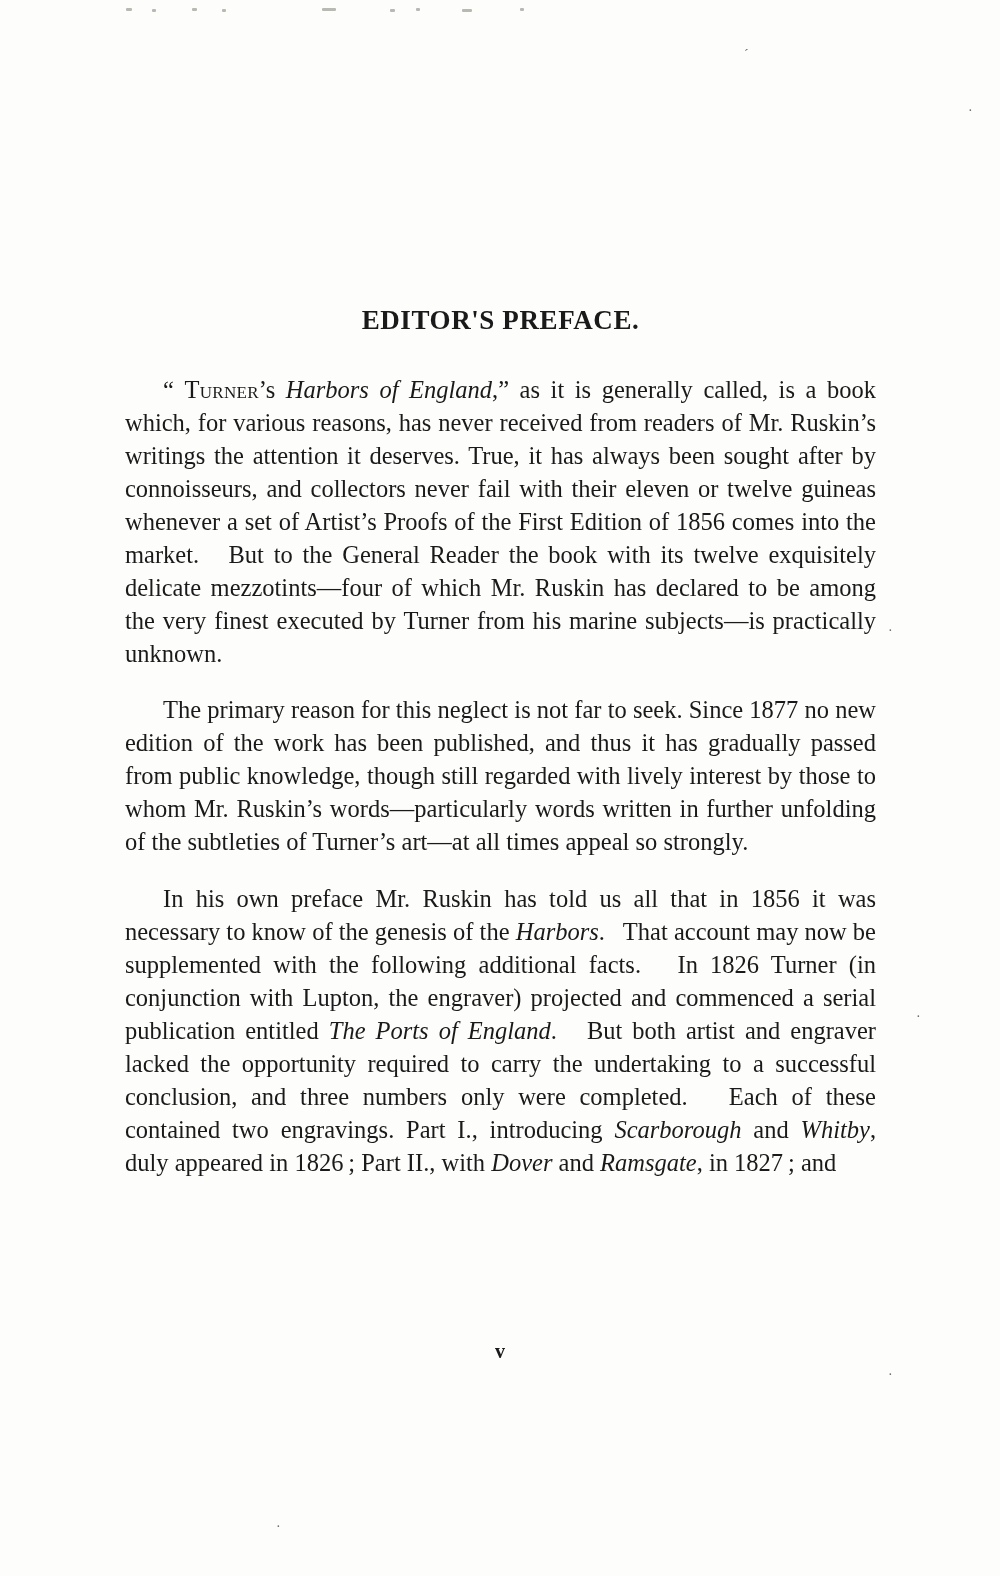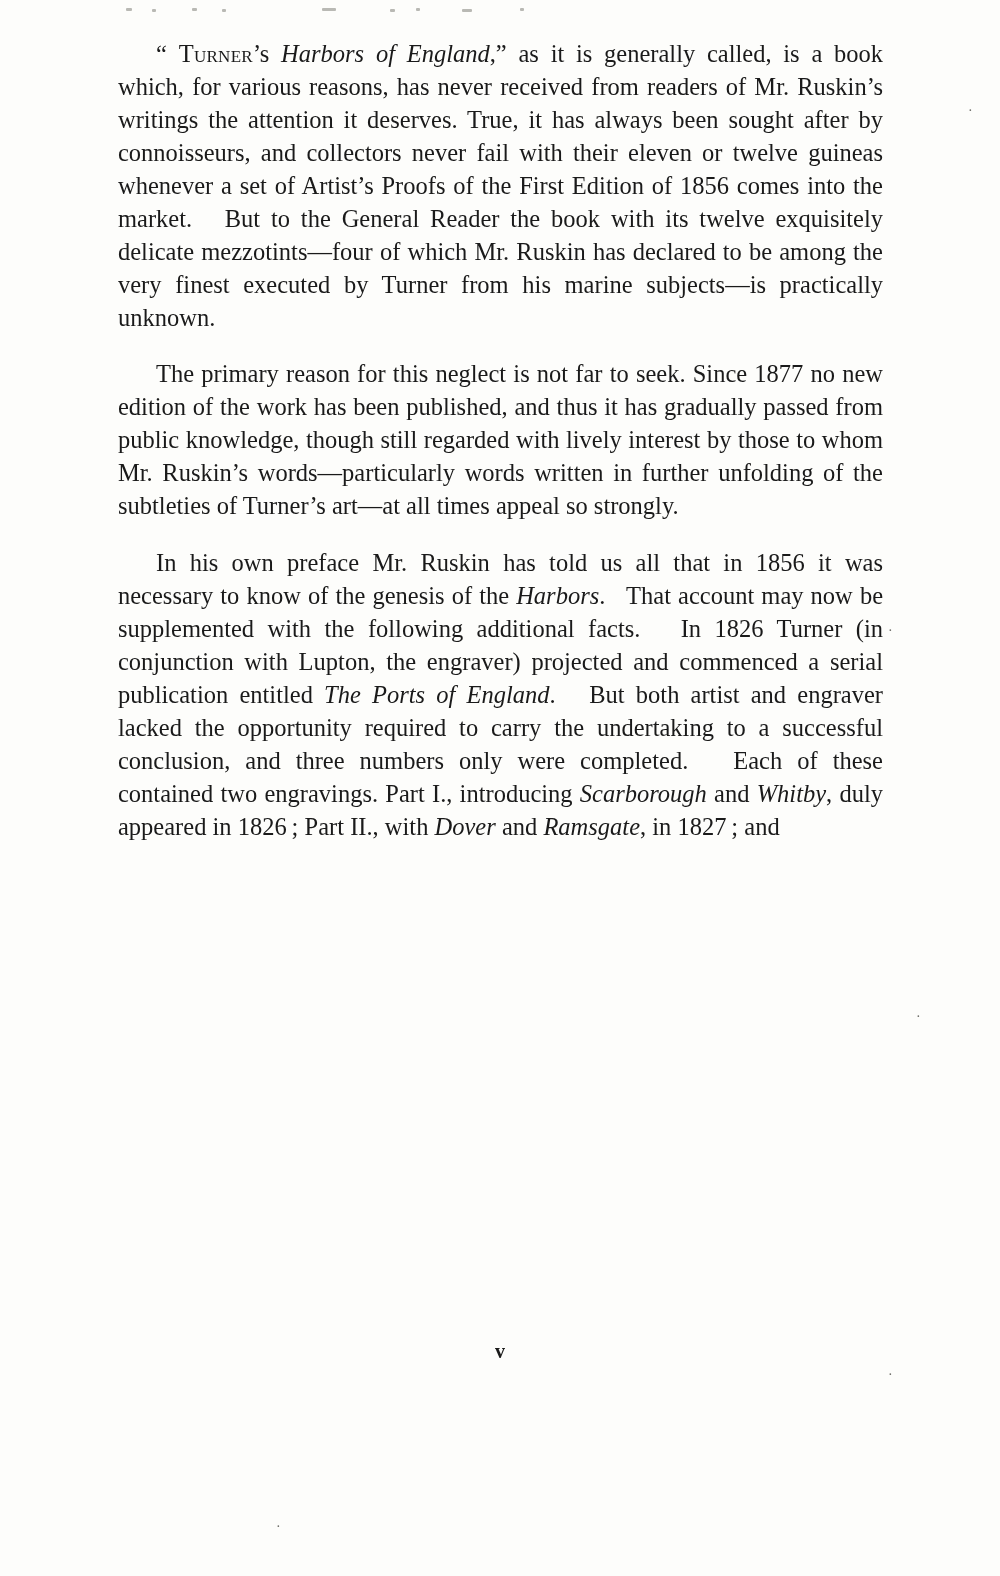--- a/index.html
+++ b/index.html
@@ -35,21 +35,21 @@
   .page-title {
     margin: 0;
     padding-top: 305px;
     text-align: center;
     font-size: 27px;
     font-weight: 700;
     letter-spacing: 0.6px;
     font-family: "Liberation Serif", serif;
   }
   .para {
-    margin: 0;
+    margin: 7px;
     text-align: justify;
     font-size: 24.5px;
     line-height: 1.345;
     text-indent: 38px;
     hyphens: none;
   }
   .para.first {
     margin-top: 38px;
   }
   .para + .para {
@@ -88,20 +88,21 @@
   <div class="speckle" style="left:152px; top:9px; width:4px; height:3px;"></div>
   <div class="speckle" style="left:192px; top:8px; width:5px; height:3px;"></div>
   <div class="speckle" style="left:222px; top:9px; width:4px; height:3px;"></div>
   <div class="speckle" style="left:322px; top:8px; width:14px; height:3px;"></div>
   <div class="speckle" style="left:390px; top:9px; width:5px; height:3px;"></div>
   <div class="speckle" style="left:416px; top:8px; width:4px; height:3px;"></div>
   <div class="speckle" style="left:462px; top:9px; width:10px; height:3px;"></div>
   <div class="speckle" style="left:520px; top:8px; width:4px; height:3px;"></div>
 
   <div class="content">
+    <h1 class="page-title">EDITOR'S PREFACE.</h1>
 
     <p class="para first">“ <span class="smallcaps">Turner</span>’s <i>Harbors of England</i>,” as it is generally called, is a book which, for various reasons, has never received from readers of Mr. Ruskin’s writings the attention it deserves. True, it has always been sought after by connoisseurs, and collectors never fail with their eleven or twelve guineas whenever a set of Artist’s Proofs of the First Edition of 1856 comes into the market.&nbsp;&nbsp; But to the General Reader the book with its twelve exquisitely delicate mezzotints—four of which Mr. Ruskin has declared to be among the very finest executed by Turner from his marine subjects—is practically unknown.</p>
     <p class="para">The primary reason for this neglect is not far to seek. Since 1877 no new edition of the work has been published, and thus it has gradually passed from public knowledge, though still regarded with lively interest by those to whom Mr. Ruskin’s words—particularly words written in further unfolding of the subtleties of Turner’s art—at all times appeal so strongly.</p>
     <p class="para">In his own preface Mr. Ruskin has told us all that in 1856 it was necessary to know of the genesis of the <i>Harbors</i>.&nbsp;&nbsp; That account may now be supplemented with the following additional facts.&nbsp;&nbsp; In 1826 Turner (in conjunction with Lupton, the engraver) projected and commenced a serial publication entitled <i>The Ports of England</i>.&nbsp;&nbsp; But both artist and engraver lacked the opportunity required to carry the undertaking to a successful conclusion, and three numbers only were completed.&nbsp;&nbsp; Each of these contained two engravings. Part I., introducing <i>Scarborough</i> and <i>Whitby</i>, duly appeared in 1826 ; Part II., with <i>Dover</i> and <i>Ramsgate</i>, in 1827 ; and</p>
   </div>
 
   <div class="folio">v</div>
 
   <span class="margin-mark" style="left:744px; top:48px;">´</span>
   <span class="margin-mark" style="left:968px; top:104px;">·</span>

